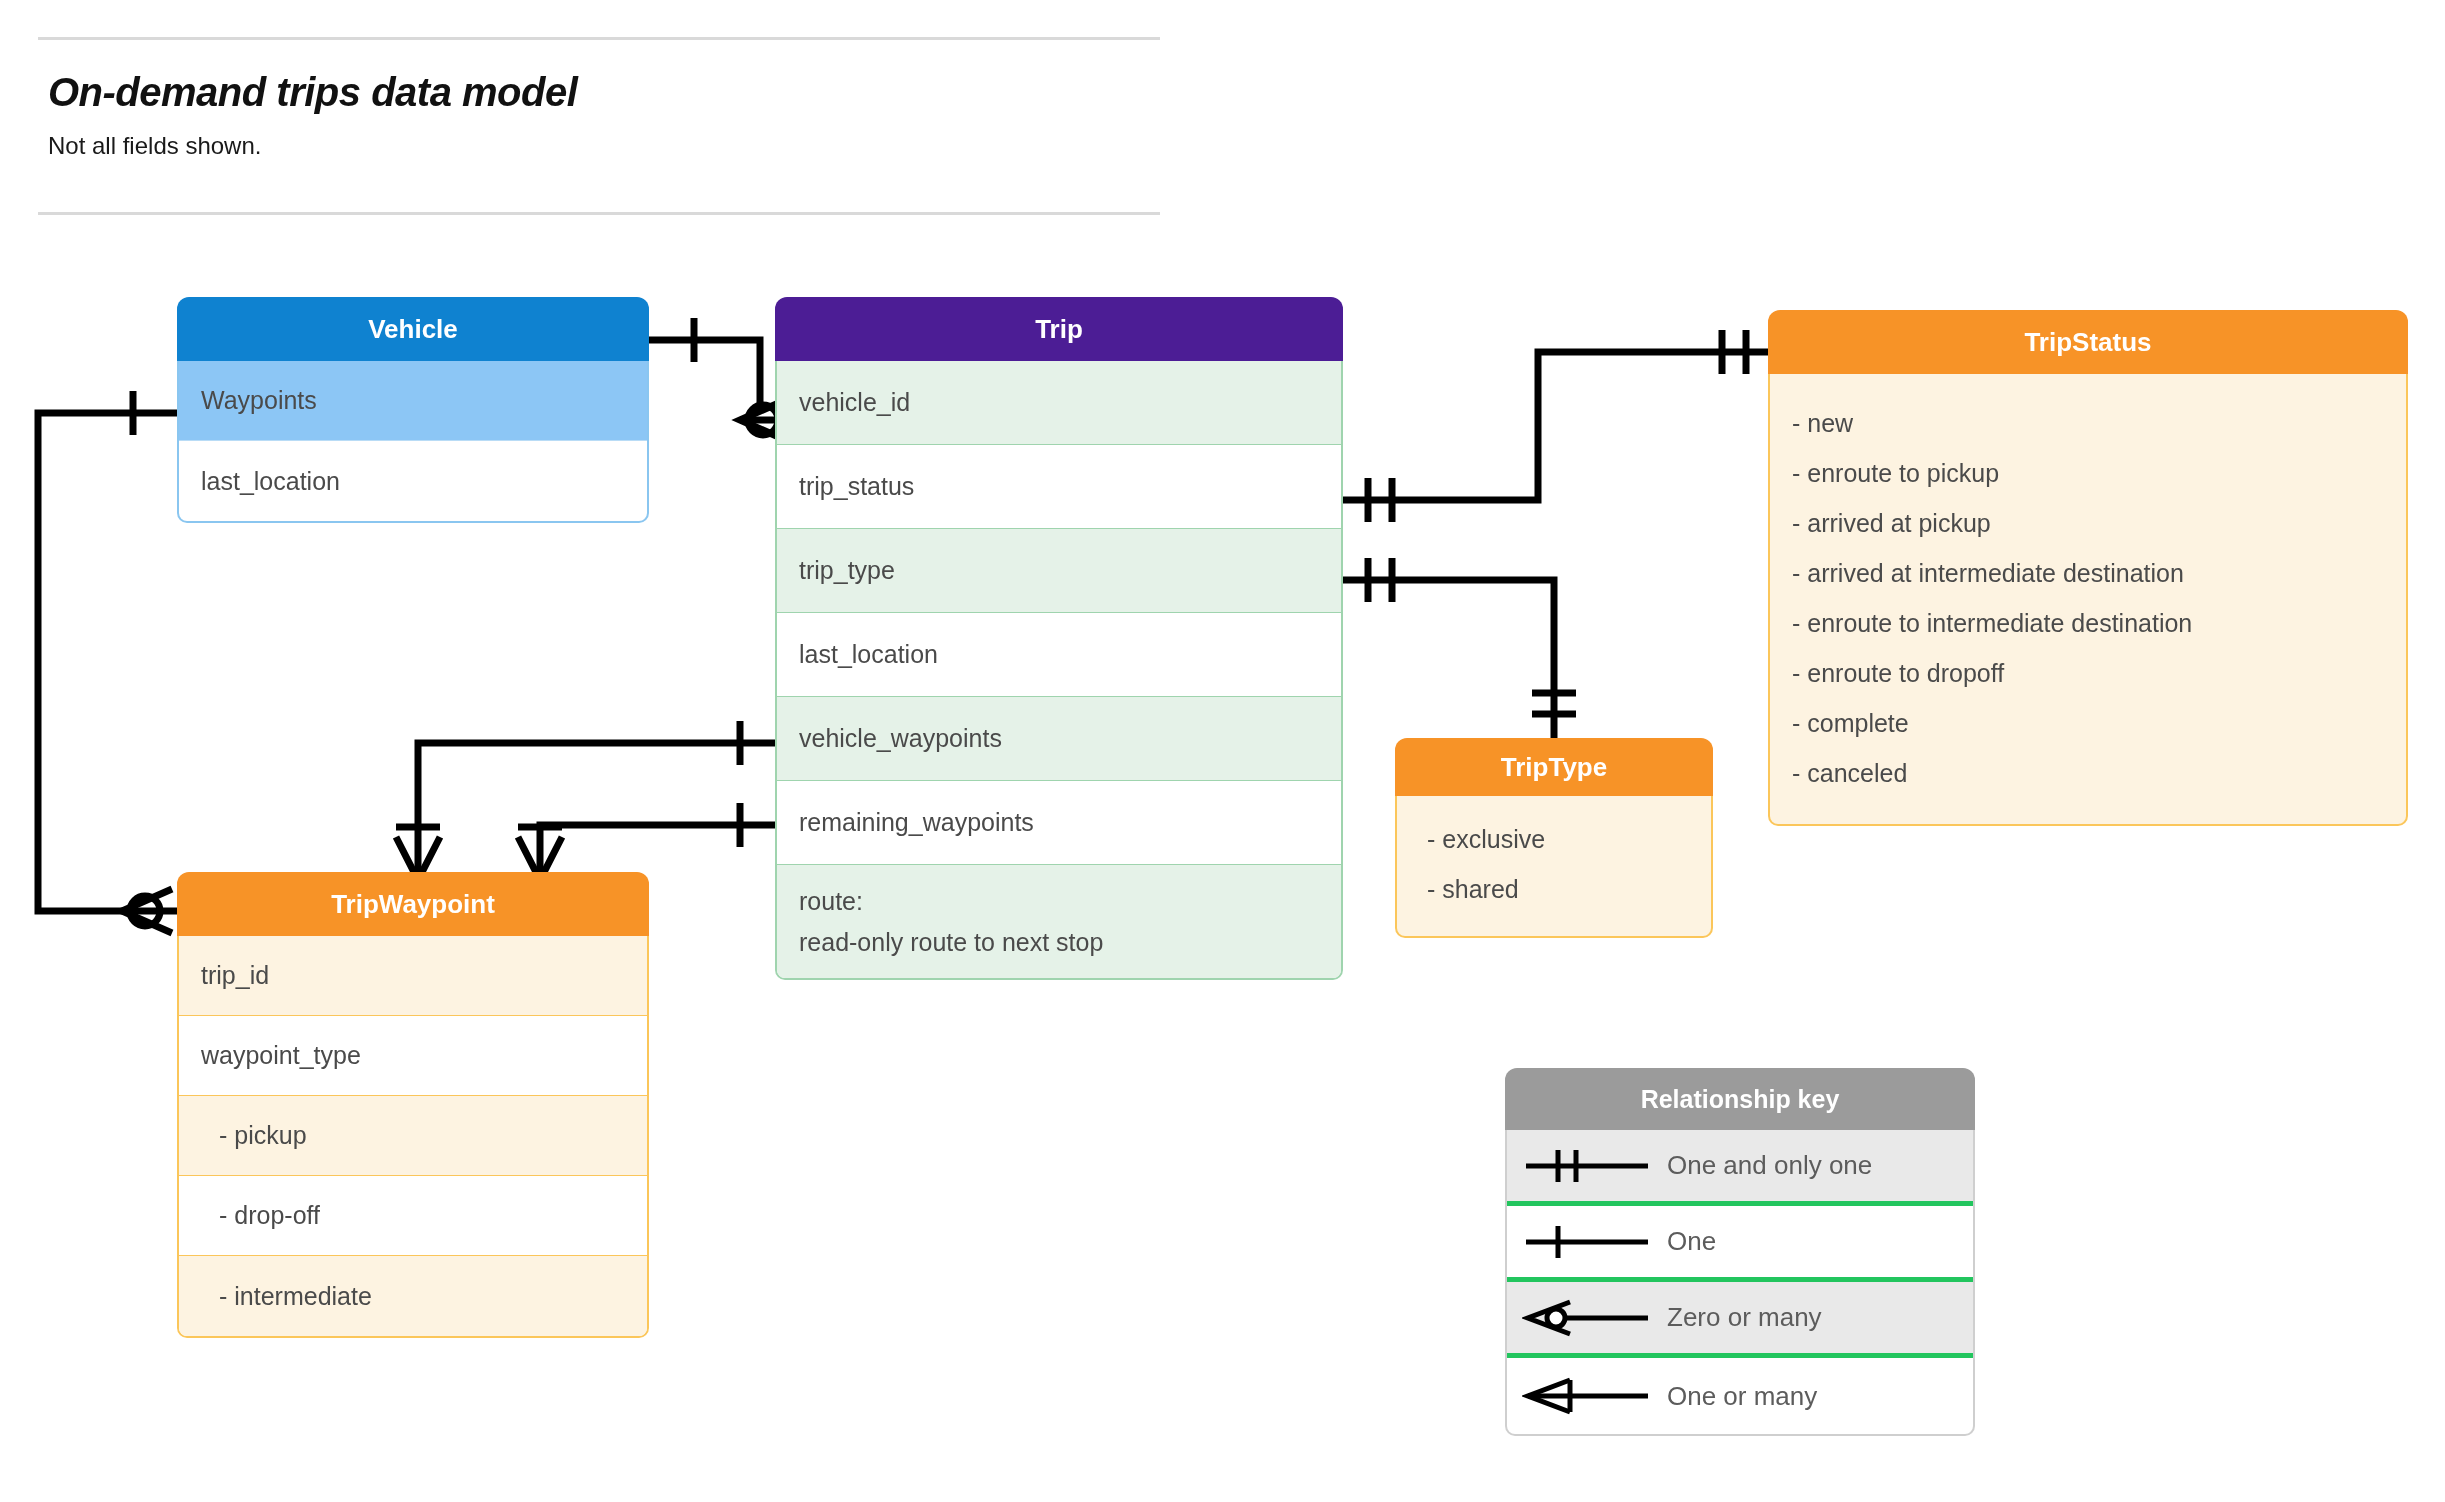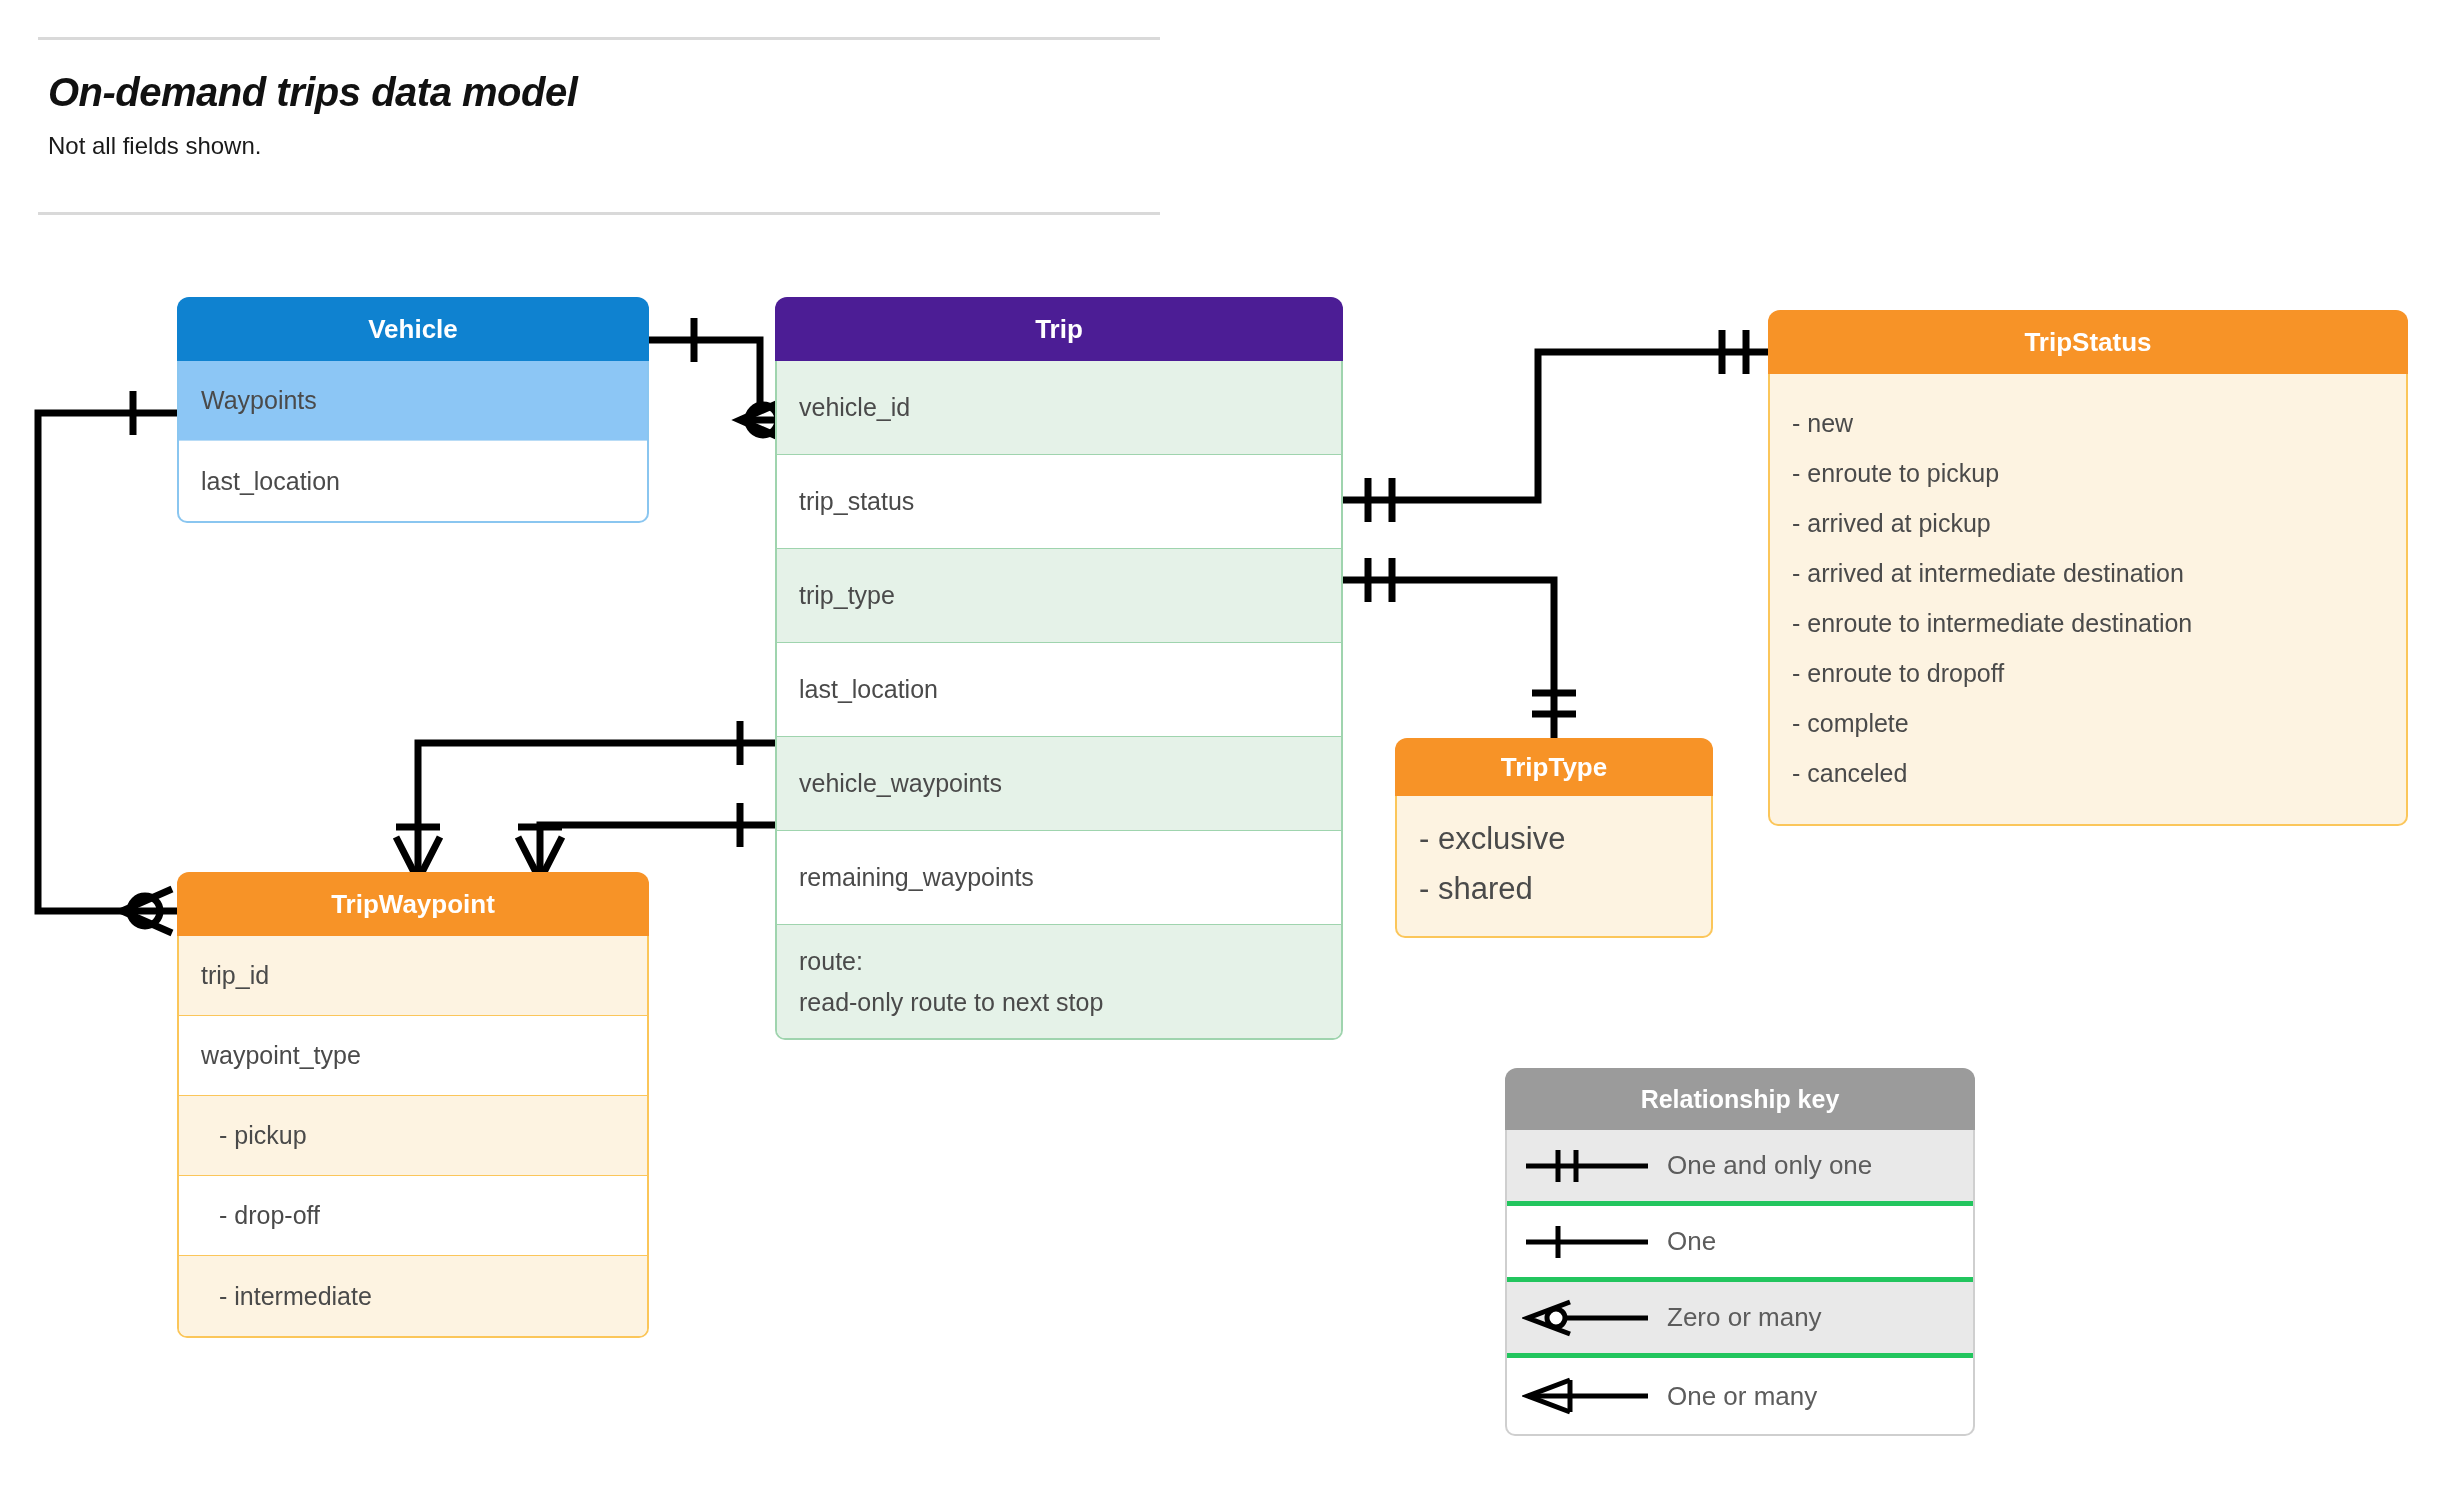--- a/index.html
+++ b/index.html
@@ -89,21 +89,21 @@
   #ent-vehicle .entity-title { background: #0f82d0; }
   #ent-vehicle .entity-body { border: 2px solid #8ac6f0; border-top: none; background:#fff; }
   #ent-vehicle .row { height: 80px; border-bottom: 1px solid #b9dcf6; }
   #ent-vehicle .row:last-child { border-bottom: none; }
   #ent-vehicle .row.alt { background: #8cc6f5; }
 
   
   #ent-trip { left: 775px; top: 297px; width: 568px; }
   #ent-trip .entity-title { background: #4c1d95; }
   #ent-trip .entity-body { border: 2px solid #9fd4ae; border-top: none; background:#fff; }
-  #ent-trip .row { height: 94px; border-bottom: 1px solid #9fd4ae; }
+  #ent-trip .row { height: 84px; border-bottom: 1px solid #9fd4ae; }
   #ent-trip .row:last-child { border-bottom: none; }
   #ent-trip .row.alt { background: #e5f2e8; }
   #ent-trip .row.multi { height: 113px; }
 
   
   #ent-tripstatus { left: 1768px; top: 310px; width: 640px; }
   #ent-tripstatus .entity-title { background: #f79327; }
   #ent-tripstatus .entity-body {
     border: 2px solid #fbc65a; border-top: none; background: #fdf3e1;
     padding: 24px 0 26px 0;
@@ -114,22 +114,22 @@
   }
 
   
   #ent-triptype { left: 1395px; top: 738px; width: 318px; }
   #ent-triptype .entity-title { background: #f79327; height: 58px; line-height: 58px; }
   #ent-triptype .entity-body {
     border: 2px solid #fbc65a; border-top: none; background: #fdf3e1;
     padding: 18px 0 22px 0;
   }
   #ent-triptype .litem {
-    font-size: 31px; color: #4a4a4a; line-height: 50px;
-    padding-left: 22px; white-space: nowrap;
+    font-size: 25px; color: #4a4a4a; line-height: 50px;
+    padding-left: 30px; white-space: nowrap;
   }
 
   
   #ent-tripwaypoint { left: 177px; top: 872px; width: 472px; }
   #ent-tripwaypoint .entity-title { background: #f79327; }
   #ent-tripwaypoint .entity-body { border: 2px solid #fbc65a; border-top: none; background:#fff; }
   #ent-tripwaypoint .row { height: 80px; border-bottom: 1px solid #fbc65a; }
   #ent-tripwaypoint .row:last-child { border-bottom: none; }
   #ent-tripwaypoint .row.alt { background: #fdf3e1; }
   #ent-tripwaypoint .row.indent { padding-left: 40px; }

